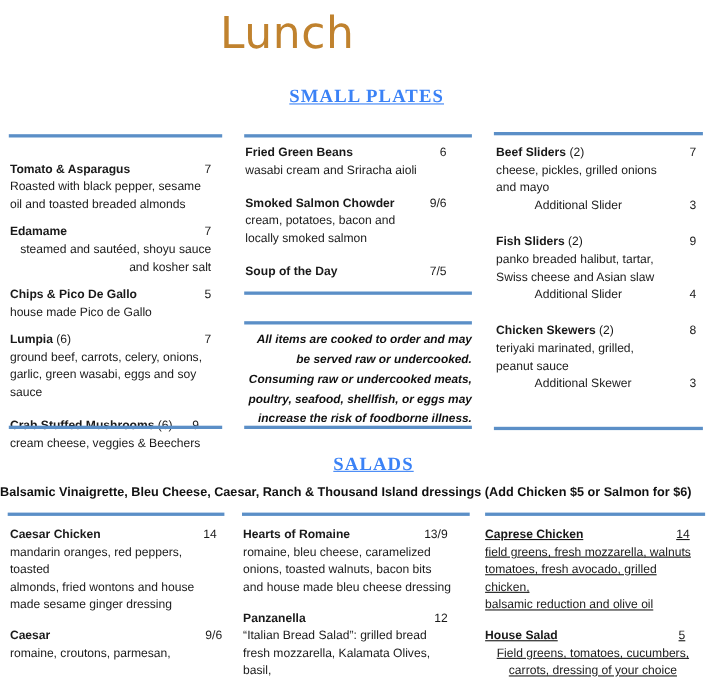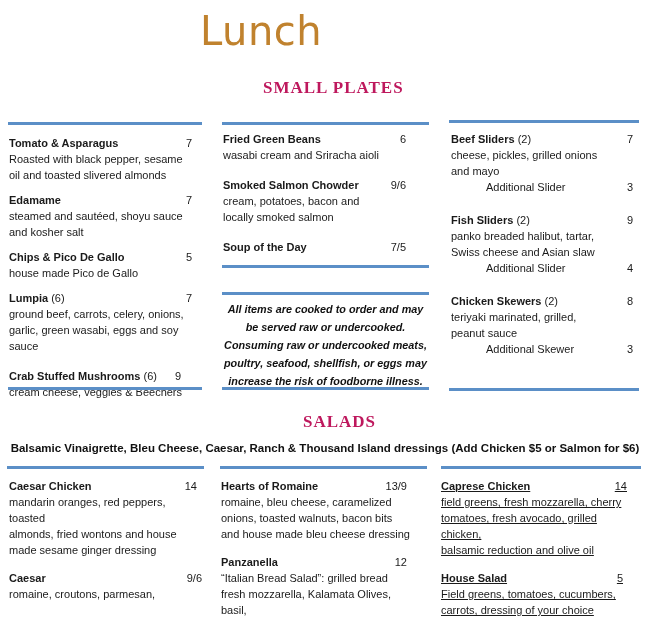--- a/index.html
+++ b/index.html
@@ -1,57 +1,57 @@
 <!DOCTYPE html>
 <html><head>
 <meta charset="utf-8">
 <style>
   html, body { margin:0; padding:0; background:#ffffff; }
   body { width:650px; height:617px; position:relative; overflow:hidden;
          font-family:"Liberation Sans", sans-serif; color:#1a1a1a; }
   .title { position:absolute; left:200px; top:8px; font-size:40px; color:#c0822e;
            font-family:"DejaVu Sans", sans-serif; font-weight:normal; letter-spacing:0.5px; }
   .section-heading { position:absolute; font-family:"Liberation Serif", serif; font-weight:bold;
-           letter-spacing:1px; color:#be185d; }
+           letter-spacing:1px; color:#3b82f6;text-decoration:underline; }
   .sh-small { left:263px; top:78px; font-size:17px; }
   .sh-salads { left:303px; top:412px; font-size:17px; }
-  .dress-note { position:absolute; left:0; width:650px; top:442px; text-align:center;
+  .dress-note { position:absolute; left:0; width:650px; top:442px; text-align:left;
            font-size:11.5px; font-weight:bold; color:#111; }
   .rule { position:absolute; height:3px; background:#5b8fc7; }
   .col { position:absolute; font-size:11px; line-height:16px; }
   .item { position:relative; }
   .item-head { display:flex; justify-content:space-between; }
   .item-name { font-weight:bold; }
   .item-count { font-weight:normal; }
   .price { text-align:right; }
   .addon { display:flex; justify-content:space-between; }
   .addon-label { padding-left:35px; }
-  .notice { position:absolute; left:222px; top:300px; width:207px; text-align:center;
+  .notice { position:absolute; left:222px; top:300px; width:207px; text-align:right;
             font-weight:bold; font-style:italic; font-size:10.8px; line-height:18px; color:#111; }
 </style>
 </head>
 <body>
 
 <div class="title">Lunch</div>
 <div class="section-heading sh-small">SMALL PLATES</div>
 
 <div class="rule" style="left:8px;top:122px;width:194px;"></div>
 <div class="rule" style="left:222px;top:122px;width:207px;"></div>
 <div class="rule" style="left:449px;top:120px;width:190px;"></div>
 
-<div class="col" style="left:9px;top:135px;width:183px;">
+<div class="col" style="left:9px;top:146px;width:183px;">
   <div class="item">
     <div class="item-head">
         <span><span class="item-name">Tomato &amp; Asparagus</span></span>
         <span class="price">7</span>
       </div>
     <div>Roasted with black pepper, sesame</div>
-    <div>oil and toasted slivered almonds</div>
-  </div>
-  <div class="item" style="margin-top:9px;">
+    <div>oil and toasted breaded almonds</div>
+  </div>
+  <div class="item" style="margin-top:9px;text-align:right;">
     <div class="item-head">
         <span class="item-name">Edamame</span>
         <span>7</span>
       </div>
     <div>steamed and sautéed, shoyu sauce</div>
     <div>and kosher salt</div>
   </div>
   <div class="item" style="margin-top:9px;">
     <div class="item-head">
         <span class="item-name">Chips &amp; Pico De Gallo</span>
@@ -192,25 +192,25 @@
 
   </div>
 </div>
 
 <div class="col" style="left:441px;top:478px;width:196px;text-decoration:underline;">
   <div class="item">
     <div class="item-head" style="width:186px;">
         <span class="item-name">Caprese Chicken</span>
         <span>14</span>
       </div>
-    <div>field greens, fresh mozzarella, cherry</div>
+    <div>field greens, fresh mozzarella, walnuts</div>
     <div>tomatoes, fresh avocado, grilled chicken,</div>
     <div>balsamic reduction and olive oil</div>
   </div>
-  <div class="item" style="margin-top:12px;">
+  <div class="item" style="margin-top:12px;text-align:center;">
     <div class="item-head" style="width:182px;">
         <span class="item-name">House Salad</span>
         <span>5</span>
       </div>
     <div>Field greens, tomatoes, cucumbers,</div>
     <div>carrots, dressing of your choice</div>
   </div>
 </div>
 
 </body></html>

